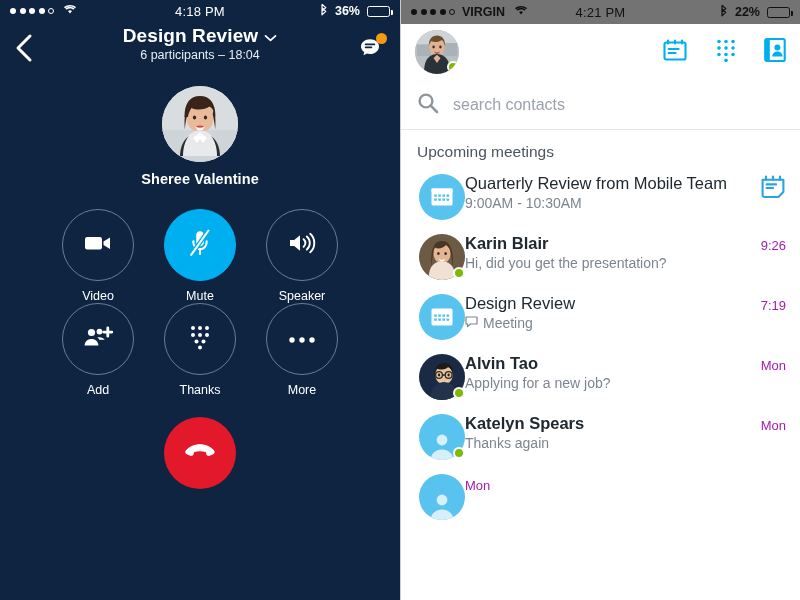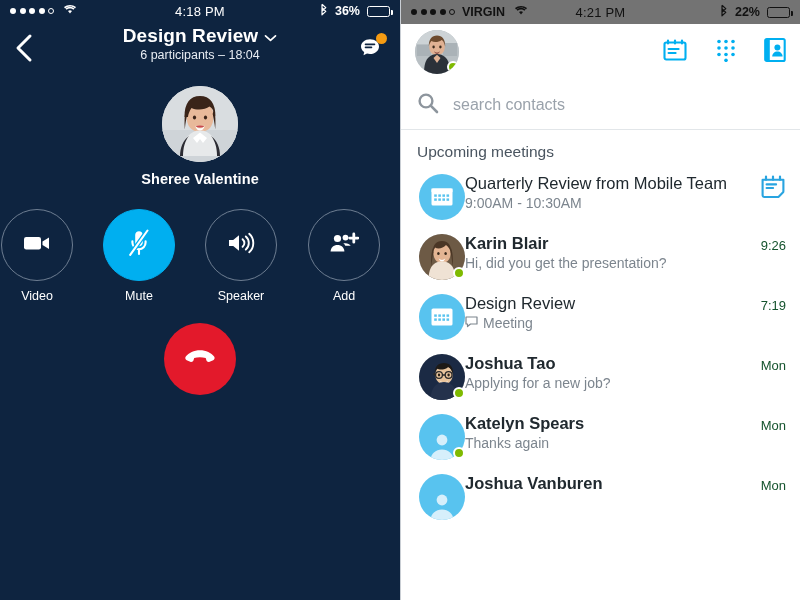--- a/index.html
+++ b/index.html
@@ -76,22 +76,22 @@
   }
   .caller-photo {
     width: 76px; height: 76px; border-radius: 50%;
     overflow: hidden; position: relative; background: #dfe3e6;
   }
   .caller-name {
     margin-top: 9px; font-size: 14.5px; font-weight: bold; letter-spacing: .1px;
   }
 
   .controls {
-    margin-top: 22px; display: flex; flex-direction: row; align-items: center;
-    gap: 29px;
+    margin-top: 22px; display: flex; flex-direction: column; align-items: center;
+    gap: 0;
   }
   .ctrl-row { display: flex; gap: 28px; }
   .ctrl { width: 74px; display: flex; flex-direction: column; align-items: center; }
   .ctrl-circle {
     width: 72px; height: 72px; border-radius: 50%;
     border: 1.6px solid #6d7d91;
     display: flex; align-items: center; justify-content: center;
   }
   .ctrl-circle.active { background: #00aff0; border-color: #00aff0; }
   .ctrl-label { margin-top: 8px; font-size: 12.5px; color: #fff; }
@@ -173,21 +173,21 @@
   .row-name {
     font-size: 16.5px; font-weight: bold; color: #20292f;
     white-space: nowrap; overflow: hidden; text-overflow: ellipsis;
   }
   .row-name.normal { font-weight: normal; }
   .row-sub {
     font-size: 14px; color: #7c858e; margin-top: 2px;
     display: flex; align-items: center; gap: 5px;
     white-space: nowrap; overflow: hidden; text-overflow: ellipsis;
   }
-  .row-time { font-size: 13px; color: #14532d; flex-shrink: 0; align-self: flex-start; margin-top: 4px; }
+  .row-time { font-size: 13px; color: #a21caf; flex-shrink: 0; align-self: flex-start; margin-top: 4px; }
   .row-action { flex-shrink: 0; }
   .meet-title { font-size: 16.5px; color: #20292f; }
   .meet-sub { font-size: 14px; color: #7c858e; margin-top: 2px; }
 </style>
 </head>
 <body>
 
 <div class="screen">
 
   <div class="call-panel">
@@ -582,21 +582,21 @@
             </g>
             <ellipse cx="20" cy="21" rx="1.2" ry="1.4" fill="#2a2118"></ellipse>
             <ellipse cx="29.6" cy="21" rx="1.2" ry="1.4" fill="#2a2118"></ellipse>
             <path d="M21 26.4c1.3 1.5 2.6 2.1 4 2.1s2.7-.6 4-2.1c-1.2 3-2.5 4-4 4s-2.8-1-4-4z" fill="#fff"></path>
             <path d="M17 31c2.3-1.9 5-2.9 8-2.9s5.7 1 8 2.9c3.6 2.8 5.4 8 5.4 15H11.6c0-7 1.8-12.2 5.4-15z" fill="#24324c"></path>
           </svg>
         </div>
         <span class="presence"></span>
       </div>
       <div class="row-body">
-        <div class="row-name">Joshua Tao</div>
+        <div class="row-name">Alvin Tao</div>
         <div class="row-sub">
           <span>Applying for a new job?</span>
         </div>
       </div>
       <div class="row-time">Mon</div>
     </div>
 
     <div class="row">
       <div class="row-avatar group">
         <div class="photo" style="display:flex;align-items:flex-end;justify-content:center;">
@@ -618,20 +618,17 @@
 
     <div class="row">
       <div class="row-avatar group">
         <div class="photo" style="display:flex;align-items:flex-end;justify-content:center;">
           <svg width="30" height="30" viewBox="0 0 30 30">
             <circle cx="15" cy="10" r="5.4" fill="#d6effb"></circle>
             <path d="M3.6 30c0-6.1 5.1-10.6 11.4-10.6S26.4 23.9 26.4 30z" fill="#d6effb"></path>
           </svg>
         </div>
       </div>
-      <div class="row-body">
-        <div class="row-name">Joshua Vanburen</div>
-      </div>
       <div class="row-time">Mon</div>
     </div>
 
   </div>
 </div>
 
 </body></html>

